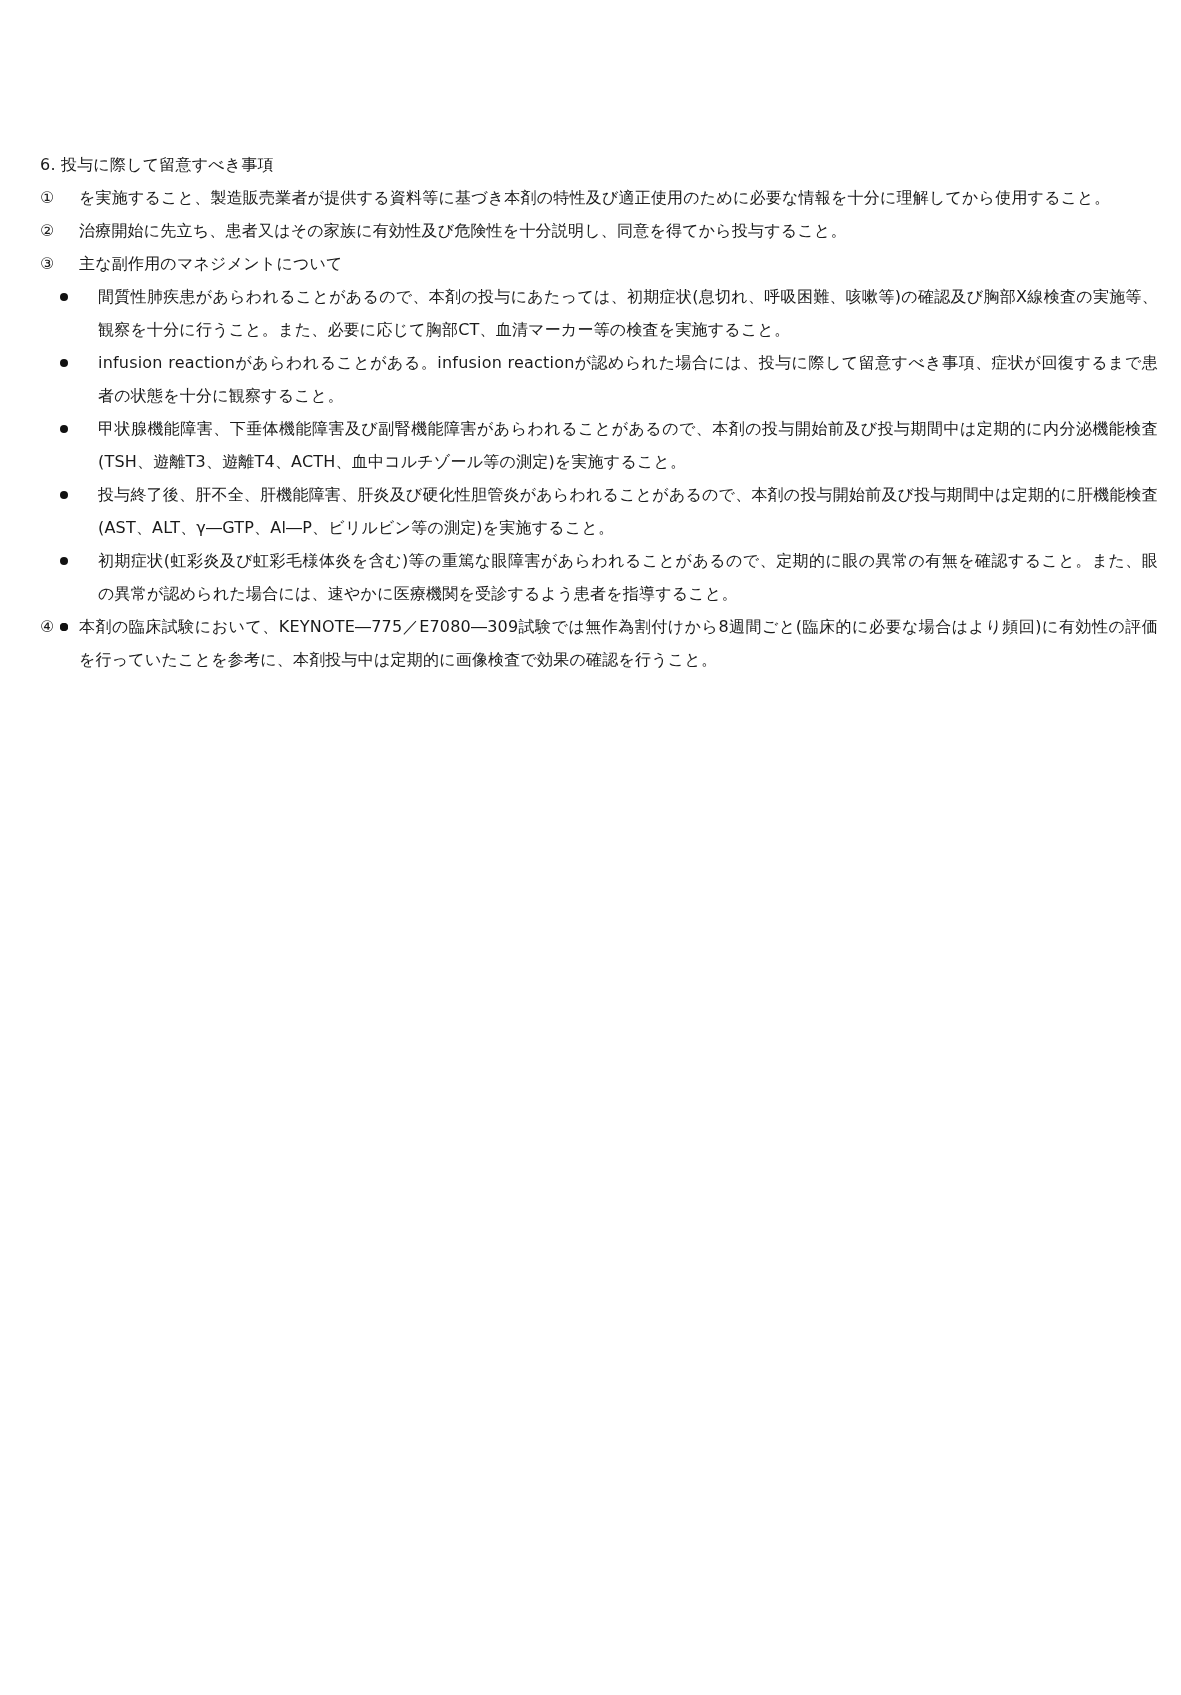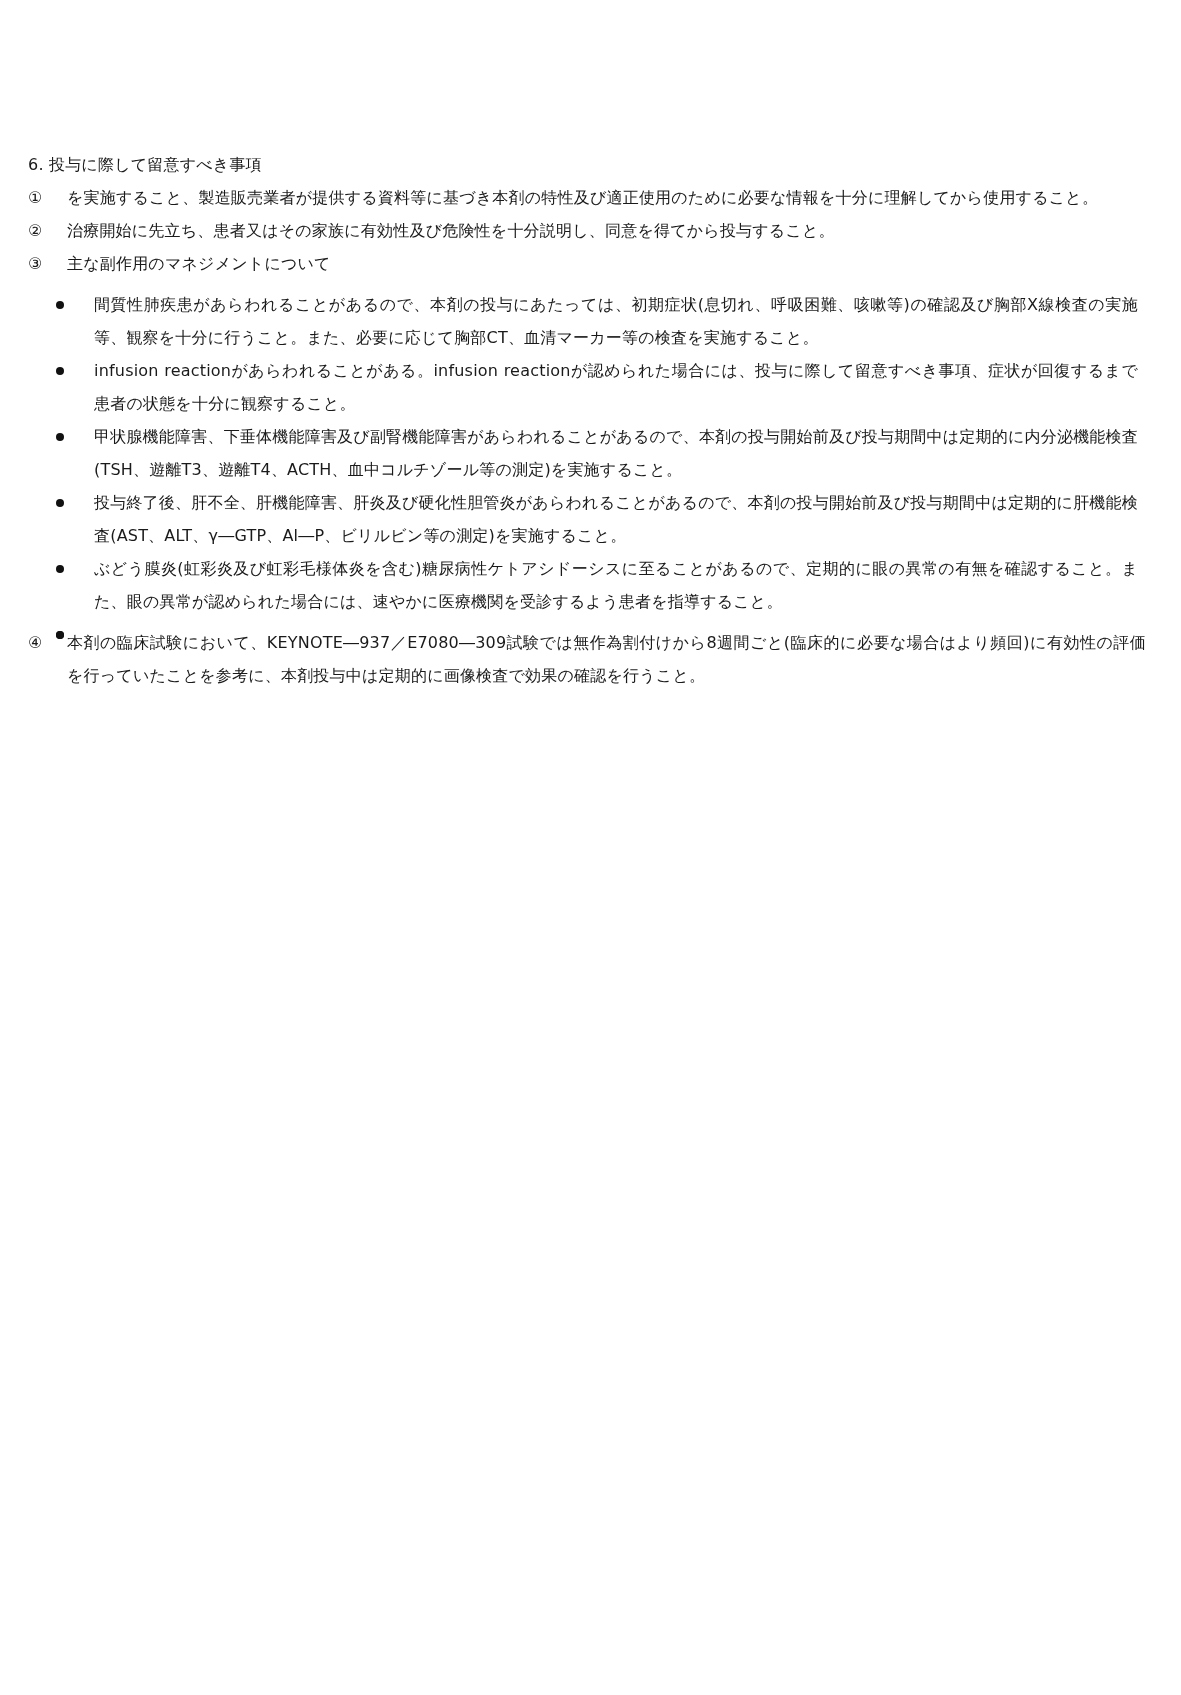--- a/index.html
+++ b/index.html
@@ -10,21 +10,21 @@
     body {
       width: 1181px;
       height: 1695px;
       position: relative;
       overflow: hidden;
       font-family: "DejaVu Sans", "Liberation Sans", sans-serif;
       color: #1a1a1a;
     }
     .page {
       position: absolute;
-      left: 28px;
+      left: 40px;
       top: 148px;
       width: 1118px;
       font-size: 16px;
       line-height: 33px;
       letter-spacing: 0.2px;
     }
     .heading {
       margin: 0;
       font-weight: normal;
       font-size: 16px;
@@ -36,21 +36,21 @@
       text-align: justify;
     }
     .num-item .marker {
       position: absolute;
       left: 0;
       top: 0;
       width: 30px;
     }
     .bullets {
       list-style: none;
-      margin: 8px;
+      margin: 0;
       padding: 0;
     }
     .bullet-item {
       position: relative;
       padding-left: 58px;
       text-align: justify;
     }
     .bullet-item .dot {
       position: absolute;
       left: 20px;
@@ -94,27 +94,27 @@
     <li class="bullet-item">
       <span class="dot"></span>
       <span>甲状腺機能障害、下垂体機能障害及び副腎機能障害があらわれることがあるので、本剤の投与開始前及び投与期間中は定期的に内分泌機能検査(TSH、遊離T3、遊離T4、ACTH、血中コルチゾール等の測定)を実施すること。</span>
     </li>
     <li class="bullet-item">
       <span class="dot"></span>
       <span>投与終了後、肝不全、肝機能障害、肝炎及び硬化性胆管炎があらわれることがあるので、本剤の投与開始前及び投与期間中は定期的に肝機能検査(AST、ALT、γ―GTP、Al―P、ビリルビン等の測定)を実施すること。</span>
     </li>
     <li class="bullet-item">
       <span class="dot"></span>
-      <span>ぶどう膜炎(虹彩炎及び虹彩毛様体炎を含む)糖尿病性ケトアシドーシスに至ることがあるので、定期的に眼の異常の有無を確認すること。また、眼の異常が認められた場合には、速やかに医療機関を受診するよう患者を指導すること。</span>
+      <span>初期症状(虹彩炎及び虹彩毛様体炎を含む)等の重篤な眼障害があらわれることがあるので、定期的に眼の異常の有無を確認すること。また、眼の異常が認められた場合には、速やかに医療機関を受診するよう患者を指導すること。</span>
     </li>
     <li class="bullet-item">
       <span class="dot"></span>
     </li>
     <li class="bullet-item">
       <span class="dot"></span>
     </li>
   </ul>
 
   <div class="num-item">
     <span class="marker">④</span>
-    <span>本剤の臨床試験において、KEYNOTE―937／E7080―309試験では無作為割付けから8週間ごと(臨床的に必要な場合はより頻回)に有効性の評価を行っていたことを参考に、本剤投与中は定期的に画像検査で効果の確認を行うこと。</span>
+    <span>本剤の臨床試験において、KEYNOTE―775／E7080―309試験では無作為割付けから8週間ごと(臨床的に必要な場合はより頻回)に有効性の評価を行っていたことを参考に、本剤投与中は定期的に画像検査で効果の確認を行うこと。</span>
   </div>
 </div>
 
 </body></html>

